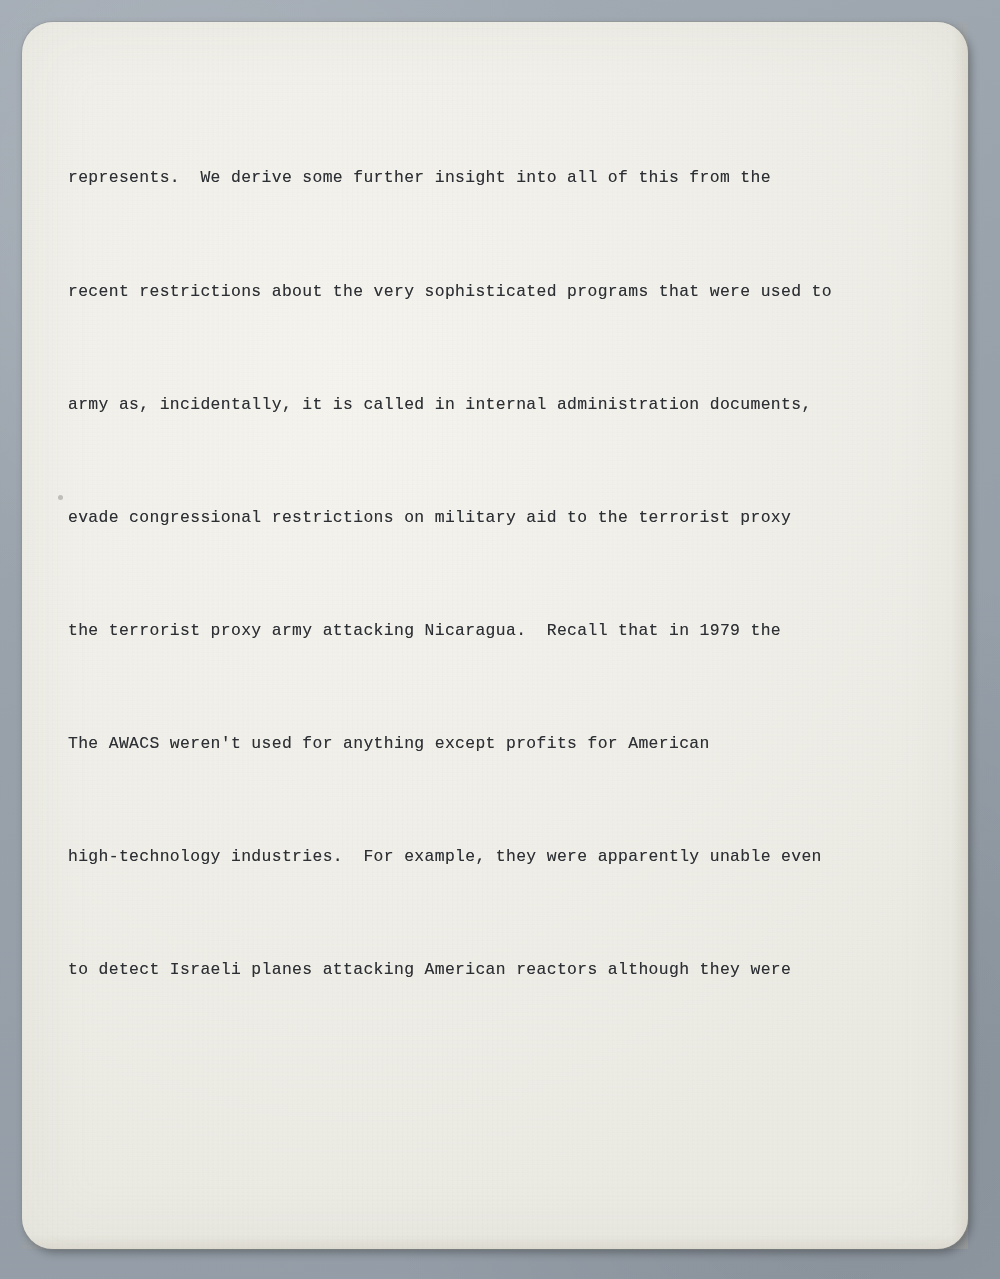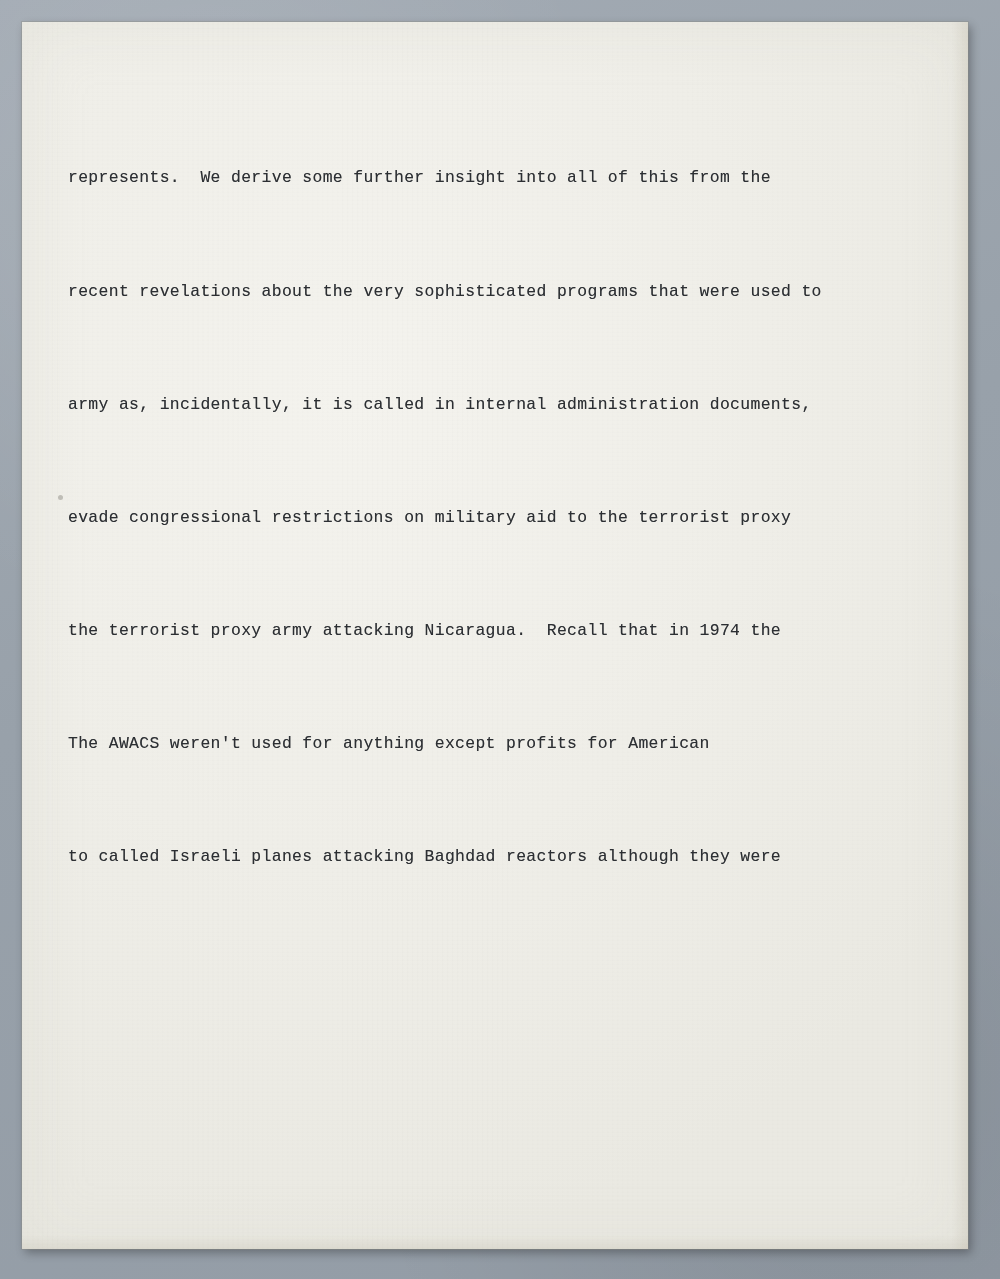--- a/index.html
+++ b/index.html
@@ -32,20 +32,21 @@
     left: 22px;
     top: 22px;
     width: 946px;
     height: 1227px;
     background:
       radial-gradient(ellipse 80% 70% at 35% 30%, #f4f3ee 0%, #efeee8 55%, #eae9e2 100%);
     box-shadow:
       0 0 0 1px rgba(140,140,132,0.35),
       3px 4px 9px rgba(0,0,0,0.30),
       inset 0 0 60px rgba(210,208,196,0.28);
+    border-radius: 31px;
   }
 
   
   .page-sheet::before {
     content: "";
     position: absolute;
     left: 0; top: 0; right: 0; bottom: 0;
     pointer-events: none;
     background-image:
       repeating-linear-gradient(0deg, rgba(0,0,0,0.012) 0px, rgba(0,0,0,0) 2px, rgba(0,0,0,0) 4px),
@@ -94,26 +95,27 @@
 </head>
 <body>
 
 <div class="backdrop"></div>
 
 <div class="page-sheet">
   <div class="smudge" style="left:36px; top:473px;"></div>
 
   <div class="typescript-body">
     <div class="text-line">represents.  We derive some further insight into all of this from the</div>
-    <div class="text-line">recent revelations about the very sophisticated programs that were used to</div>
+    <div class="text-line">recent restrictions about the very sophisticated programs that were used to</div>
     <div class="text-line">army as, incidentally, it is called in internal administration documents,</div>
     <div class="text-line">evade congressional restrictions on military aid to the terrorist proxy</div>
-    <div class="text-line">the terrorist proxy army attacking Nicaragua.  Recall that in 1974 the</div>
+    <div class="text-line">the terrorist proxy army attacking Nicaragua.  Recall that in 1979 the</div>
     <div class="text-line">The AWACS weren't used for anything except profits for American</div>
-    <div class="text-line">to called Israeli planes attacking Baghdad reactors although they were</div>
+    <div class="text-line">high-technology industries.  For example, they were apparently unable even</div>
+    <div class="text-line">to detect Israeli planes attacking American reactors although they were</div>
     
     
     
     
     
     
     
     
     
     

